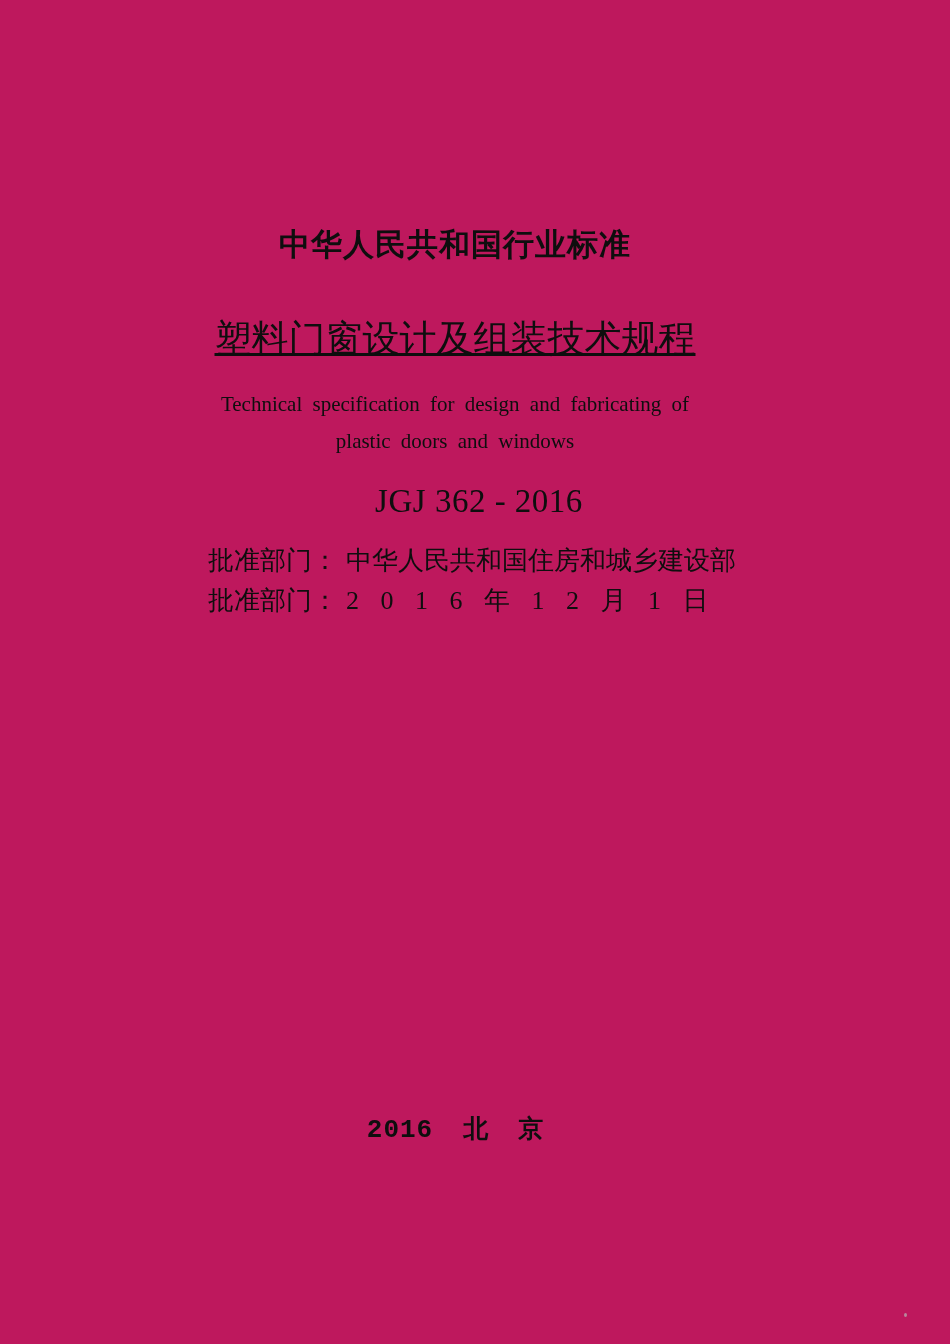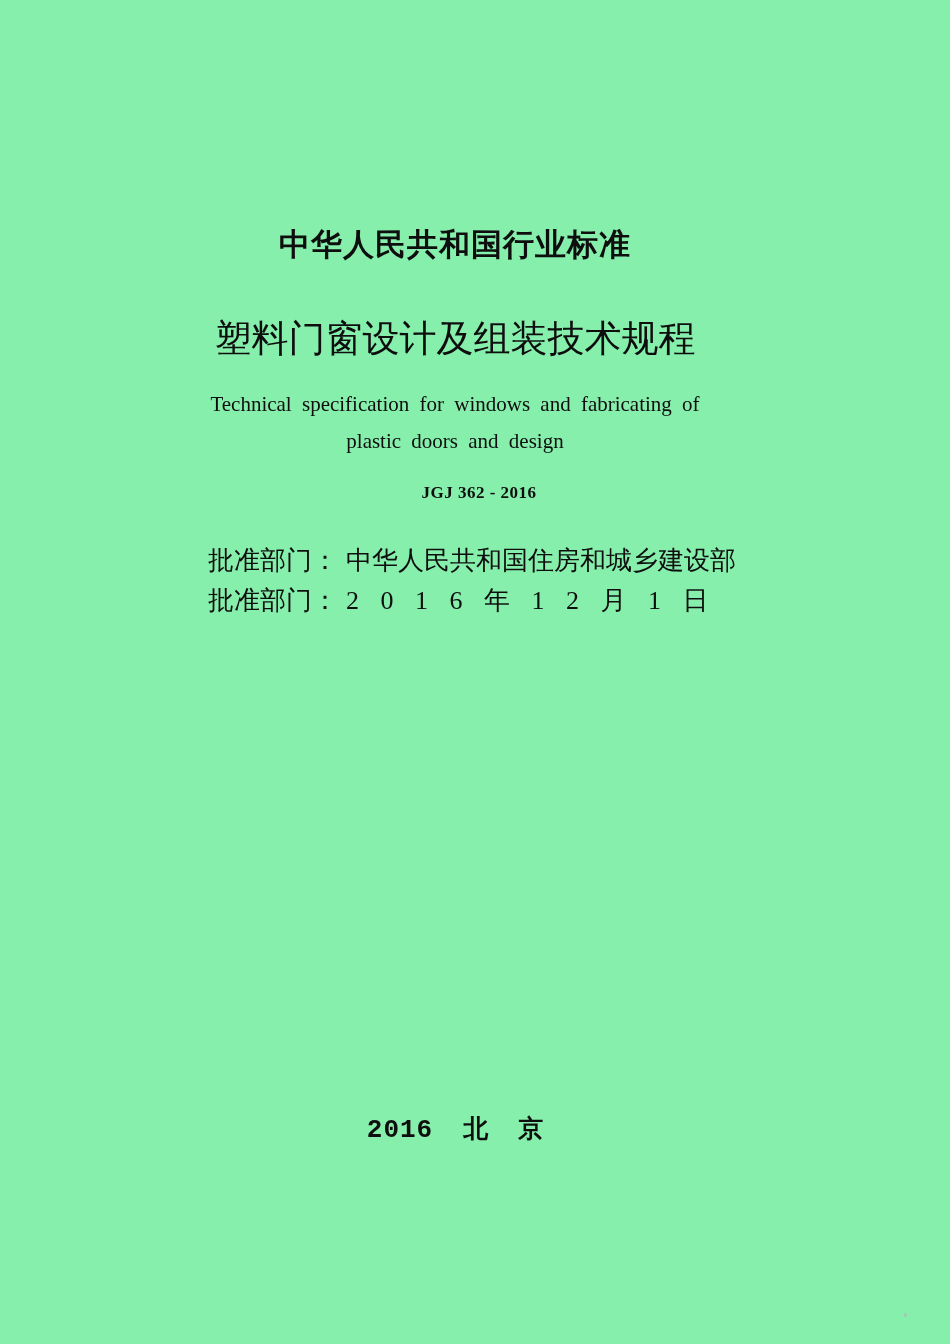--- a/index.html
+++ b/index.html
@@ -4,21 +4,21 @@
 <style>
   html, body {
     margin: 0;
     padding: 0;
     background: #ffffff;
   }
   #page {
     position: relative;
     width: 950px;
     height: 1344px;
-    background: #86efac;
+    background: #be185d;
     overflow: hidden;
     color: #0e0e0e;
   }
   
   .cline {
     position: absolute;
     left: 0;
     right: 40px;
     text-align: center;
     white-space: nowrap;
@@ -29,34 +29,35 @@
     font-weight: 700;
     font-size: 31px;
     letter-spacing: 1px;
   }
   .title-cn {
     top: 314px;
     font-family: "Liberation Serif", "DejaVu Serif", serif;
     font-weight: 500;
     font-size: 37px;
     letter-spacing: 0px;
+    text-decoration: underline;
   }
   .title-en {
     top: 386px;
     font-family: "Liberation Serif", "DejaVu Serif", serif;
     font-size: 21px;
     line-height: 37px;
     word-spacing: 5px;
     font-weight: 500;
   }
   .code {
     top: 483px;
     font-family: "Liberation Serif", "DejaVu Serif", serif;
-    font-weight: 700;
-    font-size: 17px;
+    font-weight: 400;
+    font-size: 33px;
     letter-spacing: 0.5px;
     padding-left: 48px;
   }
   .approval-block {
     position: absolute;
     left: 208px;
     top: 543px;
     font-family: "Liberation Serif", "DejaVu Serif", serif;
     font-size: 26px;
     white-space: nowrap;
@@ -96,22 +97,22 @@
 </head>
 <body>
 
 <div id="page">
 
   <div class="cline heading-cn">中华人民共和国行业标准</div>
 
   <div class="cline title-cn">塑料门窗设计及组装技术规程</div>
 
   <div class="cline title-en">
-    <div>Technical specification for windows and fabricating of</div>
-    <div>plastic doors and design</div>
+    <div>Technical specification for design and fabricating of</div>
+    <div>plastic doors and windows</div>
   </div>
 
   <div class="cline code">JGJ 362 - 2016</div>
 
   <div class="approval-block">
     <div class="approval-row">
       <span class="row-label">批准部门：</span><span>中华人民共和国住房和城乡建设部</span>
     </div>
     <div class="approval-row">
       <span class="row-label">批准部门：</span><span class="date-value">2 0 1 6 年 1 2 月 1 日</span>

